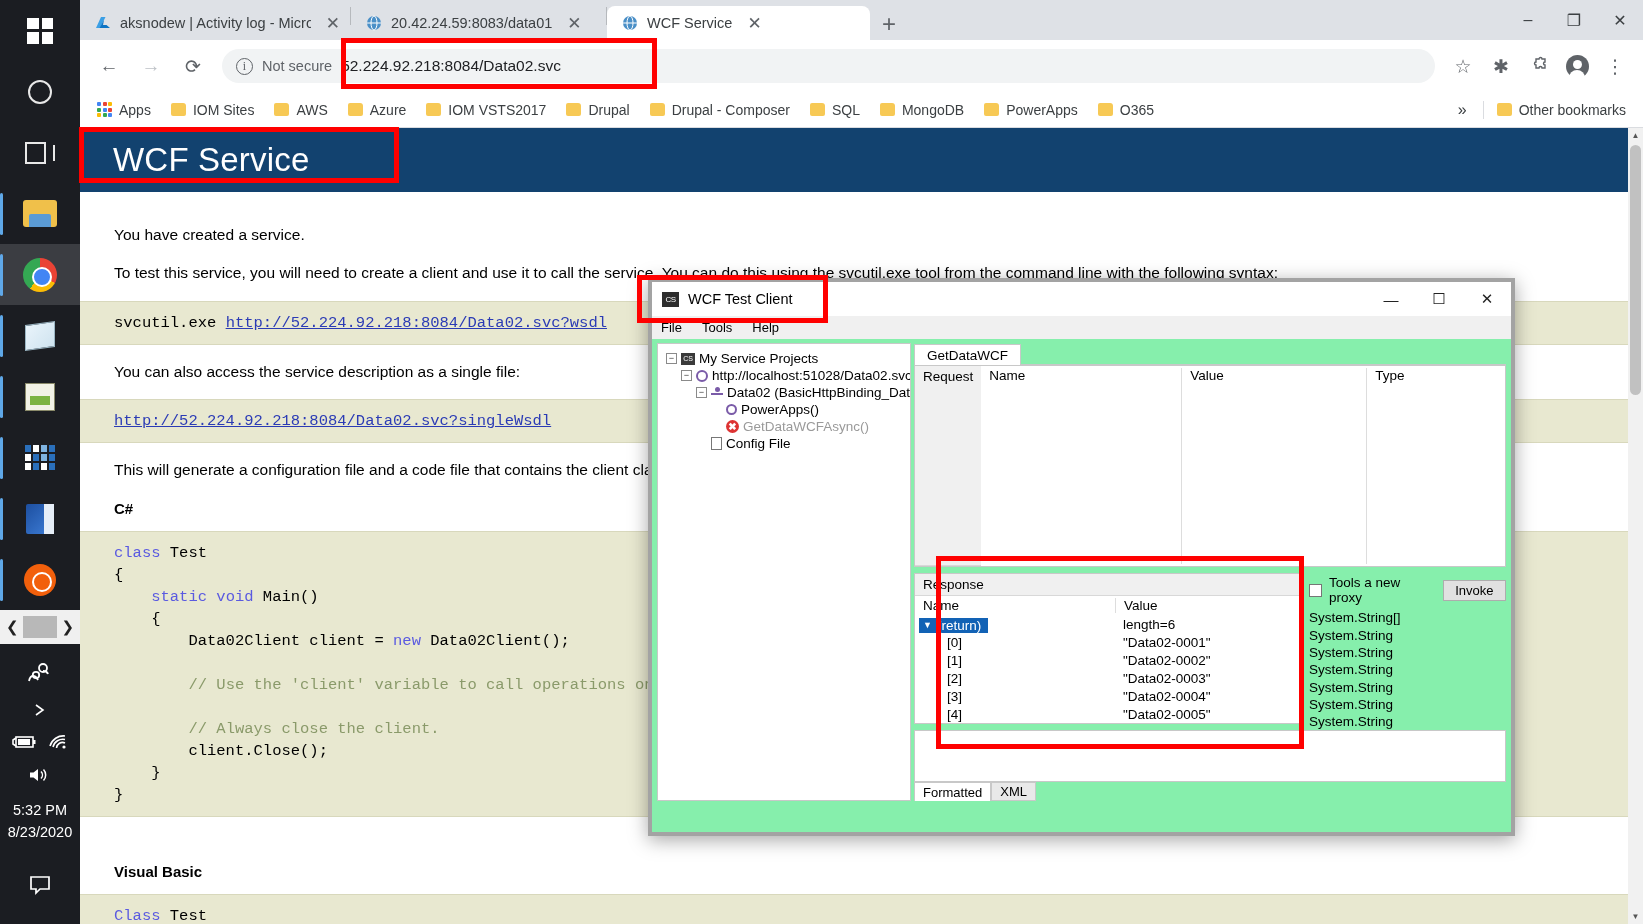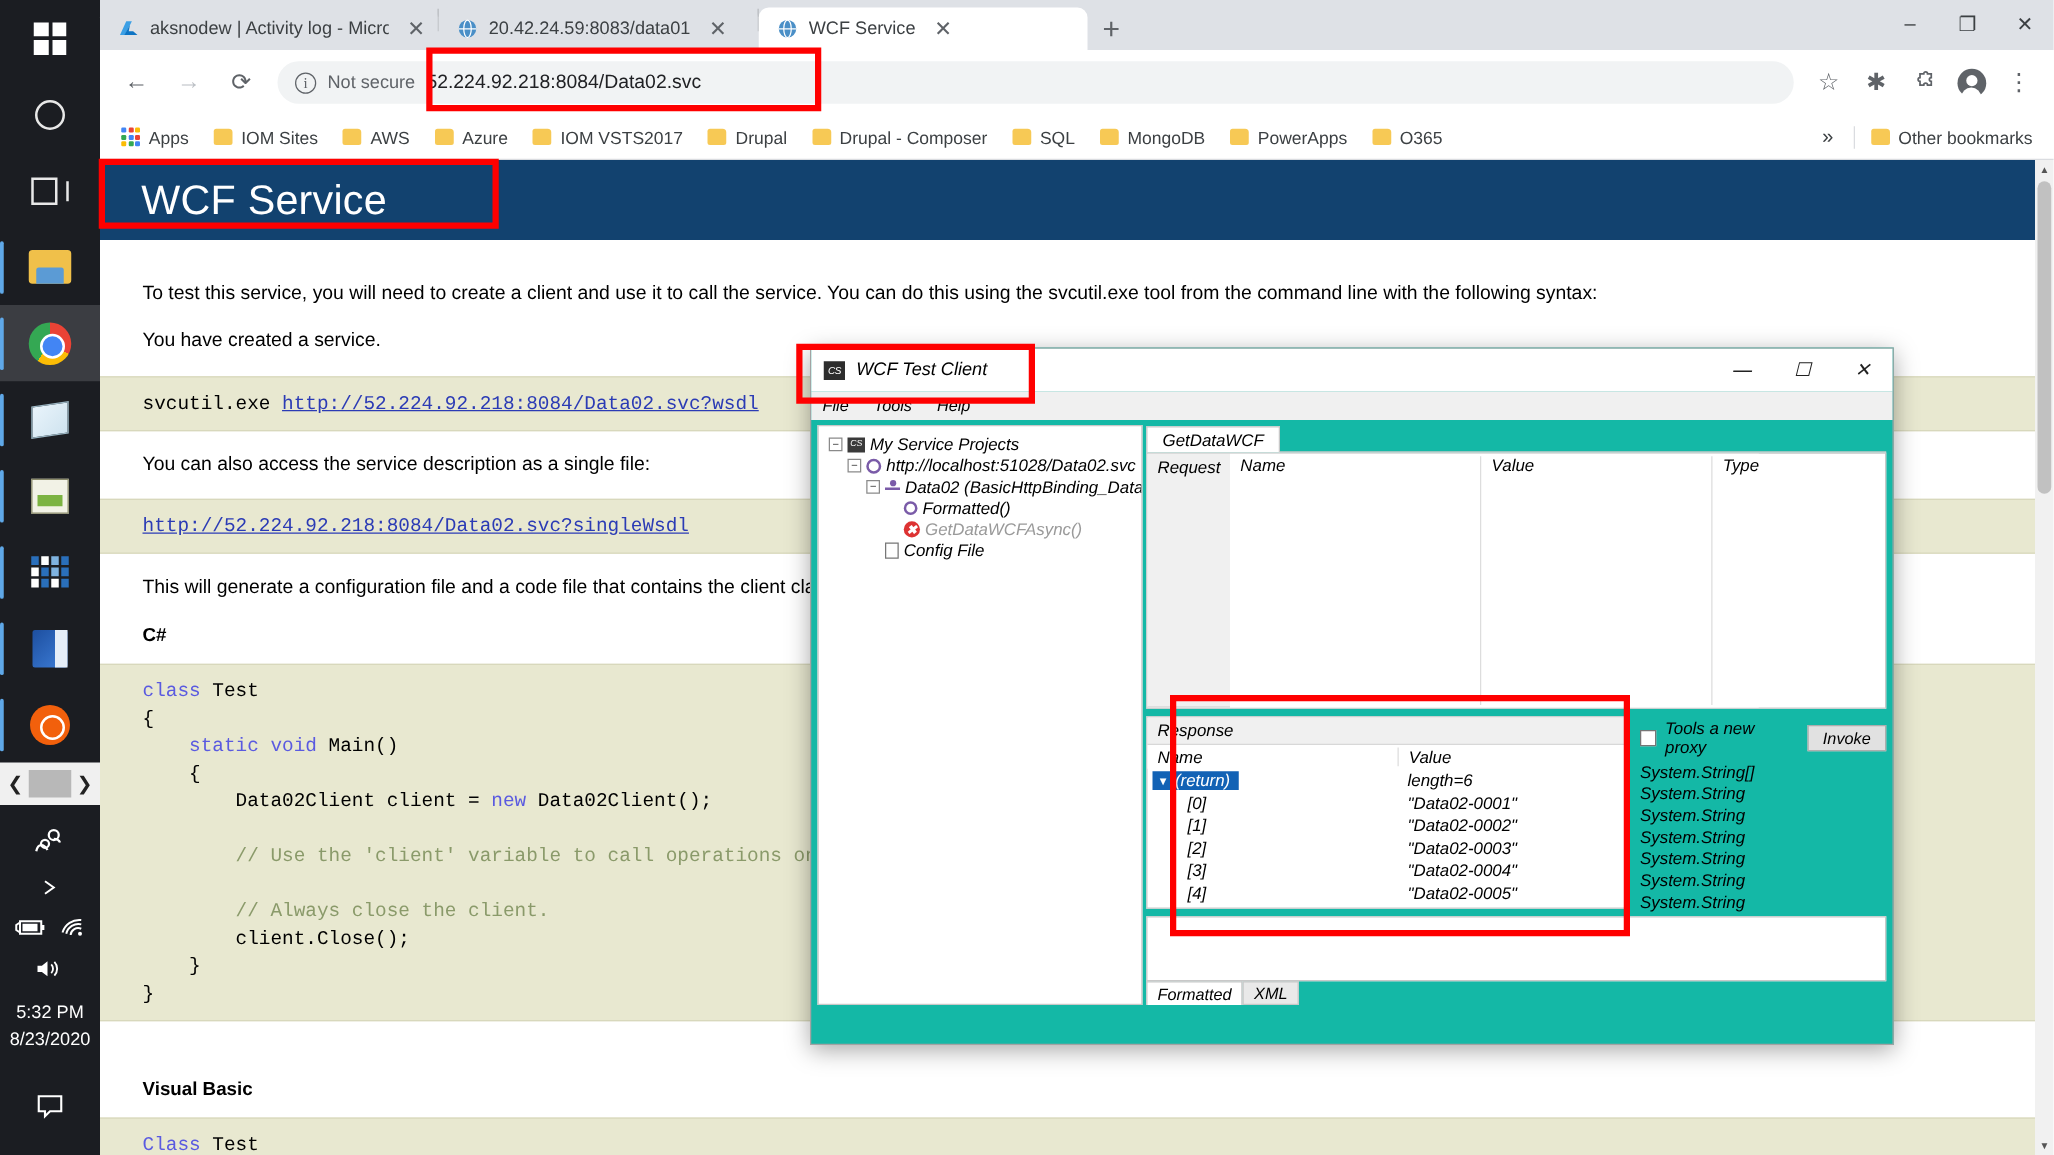--- a/index.html
+++ b/index.html
@@ -150,22 +150,22 @@
 
   .pg-scrollbar { position:absolute; right:0; top:0; width:15px; height:796px; background:#f1f1f1; }
   .pg-scrollbar .up,.pg-scrollbar .down { height:15px; display:flex; align-items:center;
      justify-content:center; font-size:8px; color:#555; }
   .pg-scrollbar .down { position:absolute; bottom:0; left:0; right:0; }
   .pg-scrollbar .thumb { position:absolute; left:2px; top:17px; width:11px; height:250px; background:#c1c1c1; border-radius:6px; }
 
   
   .wcf {
     position:absolute; left:648px; top:278px; width:867px; height:558px;
-    background:#14b8a6; border:1px solid #a3a3a3; box-shadow:0 4px 18px rgba(0,0,0,.35);
-    font-size:13.5px; color:#000;font-style:italic;
+    background:#86efac; border:4px solid #a3a3a3; box-shadow:0 4px 18px rgba(0,0,0,.35);
+    font-size:13.5px; color:#000;
   }
   .wcf-title { height:34px; background:#ffffff; display:flex; align-items:center;
      padding-left:10px; gap:9px; }
   .wcf-title .appico { width:17px; height:15px; background:#2d2d2d; color:#fff; font-size:8px;
      display:flex; align-items:center; justify-content:center;
      font-family:"Liberation Sans", sans-serif; letter-spacing:-0.5px; flex:none; }
   .wcf-title .t { font-size:14.5px; }
   .wcf-wc { margin-left:auto; display:flex; }
   .wcf-wc div { width:48px; height:34px; display:flex; align-items:center; justify-content:center;
      font-size:15px; color:#222; cursor:pointer; }
@@ -467,22 +467,22 @@
           <span>Other bookmarks</span>
         </div>
     </div>
 
     <div class="page">
       <div class="page-scrollarea">
         <div class="banner">
           <h1>WCF Service</h1>
         </div>
         <div class="content">
+          <p>You have created a service.</p>
           <p>To test this service, you will need to create a client and use it to call the service. You can do this using the svcutil.exe tool from the command line with the following syntax:</p>
-          <p>You have created a service.</p>
           <div class="codeblock"><span>svcutil.exe </span><a href="#">http://52.224.92.218:8084/Data02.svc?wsdl</a></div>
           <p>You can also access the service description as a single file:</p>
           <div class="codeblock"><a href="#" class="single-link">http://52.224.92.218:8084/Data02.svc?singleWsdl</a></div>
           <p>This will generate a configuration file and a code file that contains the client class. Add the two files to your client application and use the generated client class to call the Service. For example:</p>
           <div class="lang">C#</div>
           <div class="codeblock"><span class="kw">class</span> Test
 {
     <span class="kw">static</span> <span class="kw">void</span> Main()
     {
         Data02Client client = <span class="kw">new</span> Data02Client();
@@ -537,21 +537,21 @@
             <span>http://localhost:51028/Data02.svc</span>
           </div>
           <div class="tnode" style="padding-left:34px">
             <span class="exp">−</span>
             <span class="ico-endpoint"></span>
             <span>Data02 (BasicHttpBinding_Data02)</span>
           </div>
           <div class="tnode" style="padding-left:49px">
             <span class="sp"></span>
             <span class="ico-op"></span>
-            <span>Formatted()</span>
+            <span>PowerApps()</span>
           </div>
           <div class="tnode tdim" style="padding-left:49px">
             <span class="sp"></span>
             <span class="ico-err">✖</span>
             <span>GetDataWCFAsync()</span>
           </div>
           <div class="tnode" style="padding-left:34px">
             <span class="sp"></span>
             <span class="ico-file"></span>
             <span>Config File</span>

